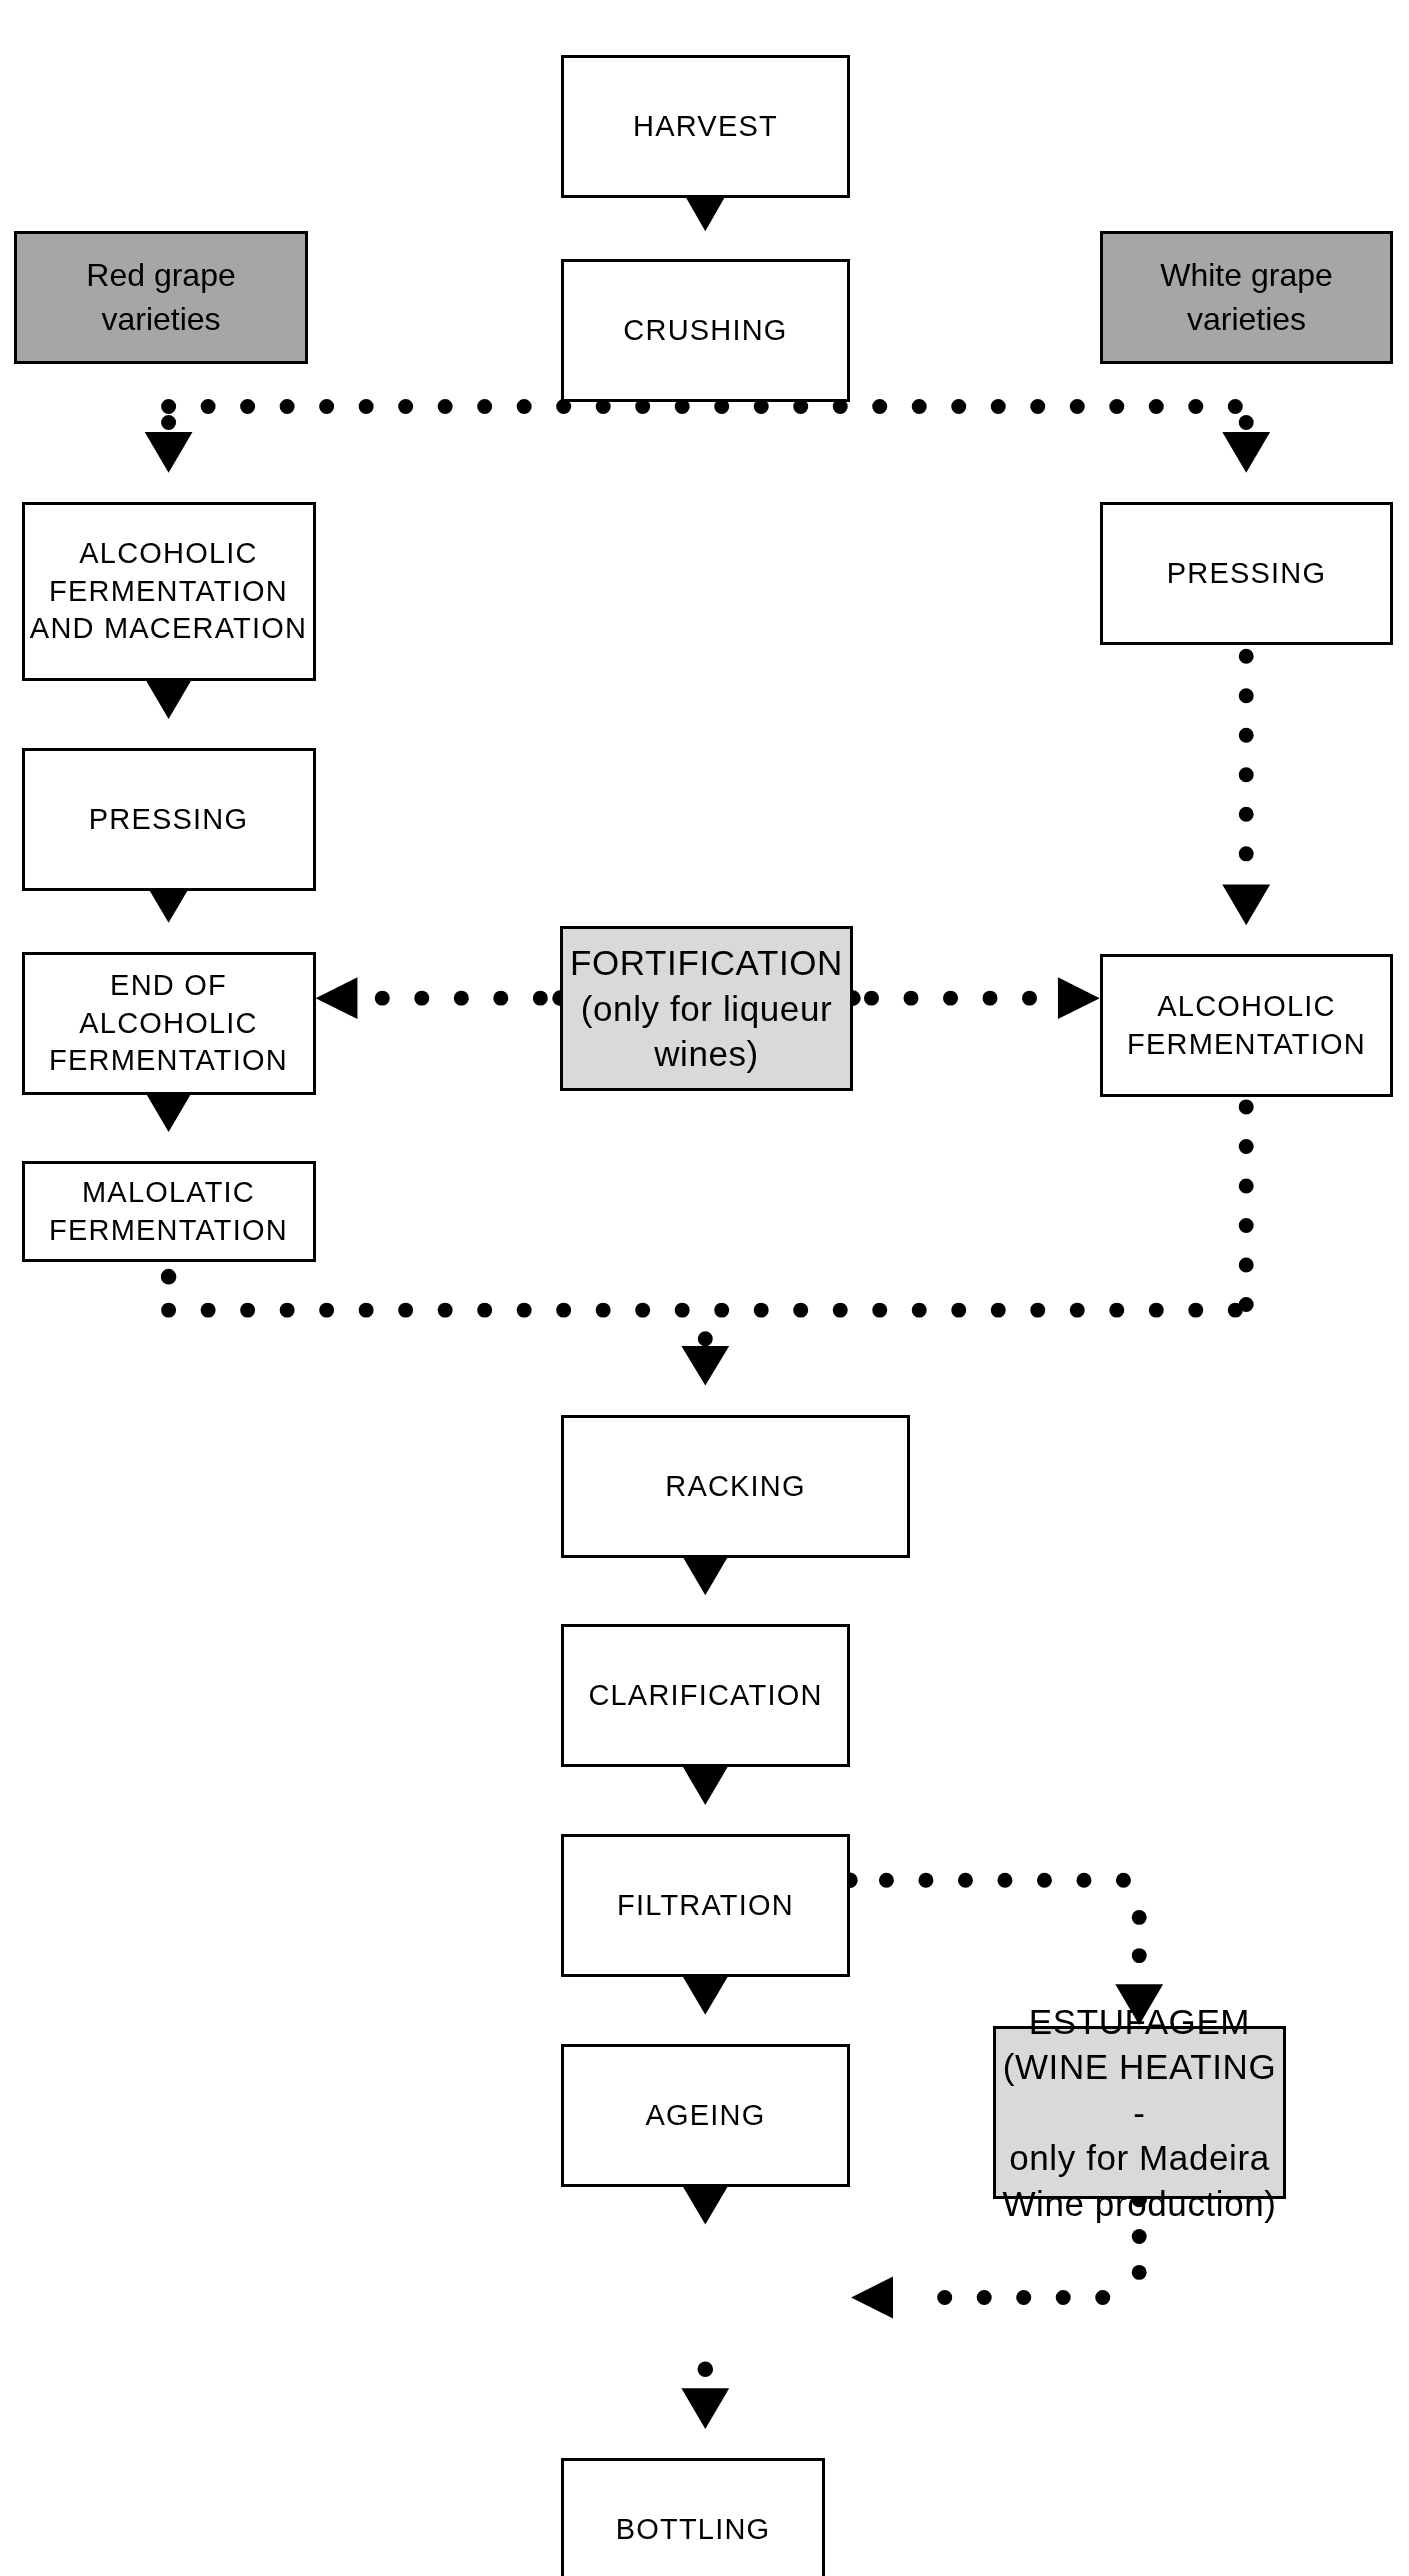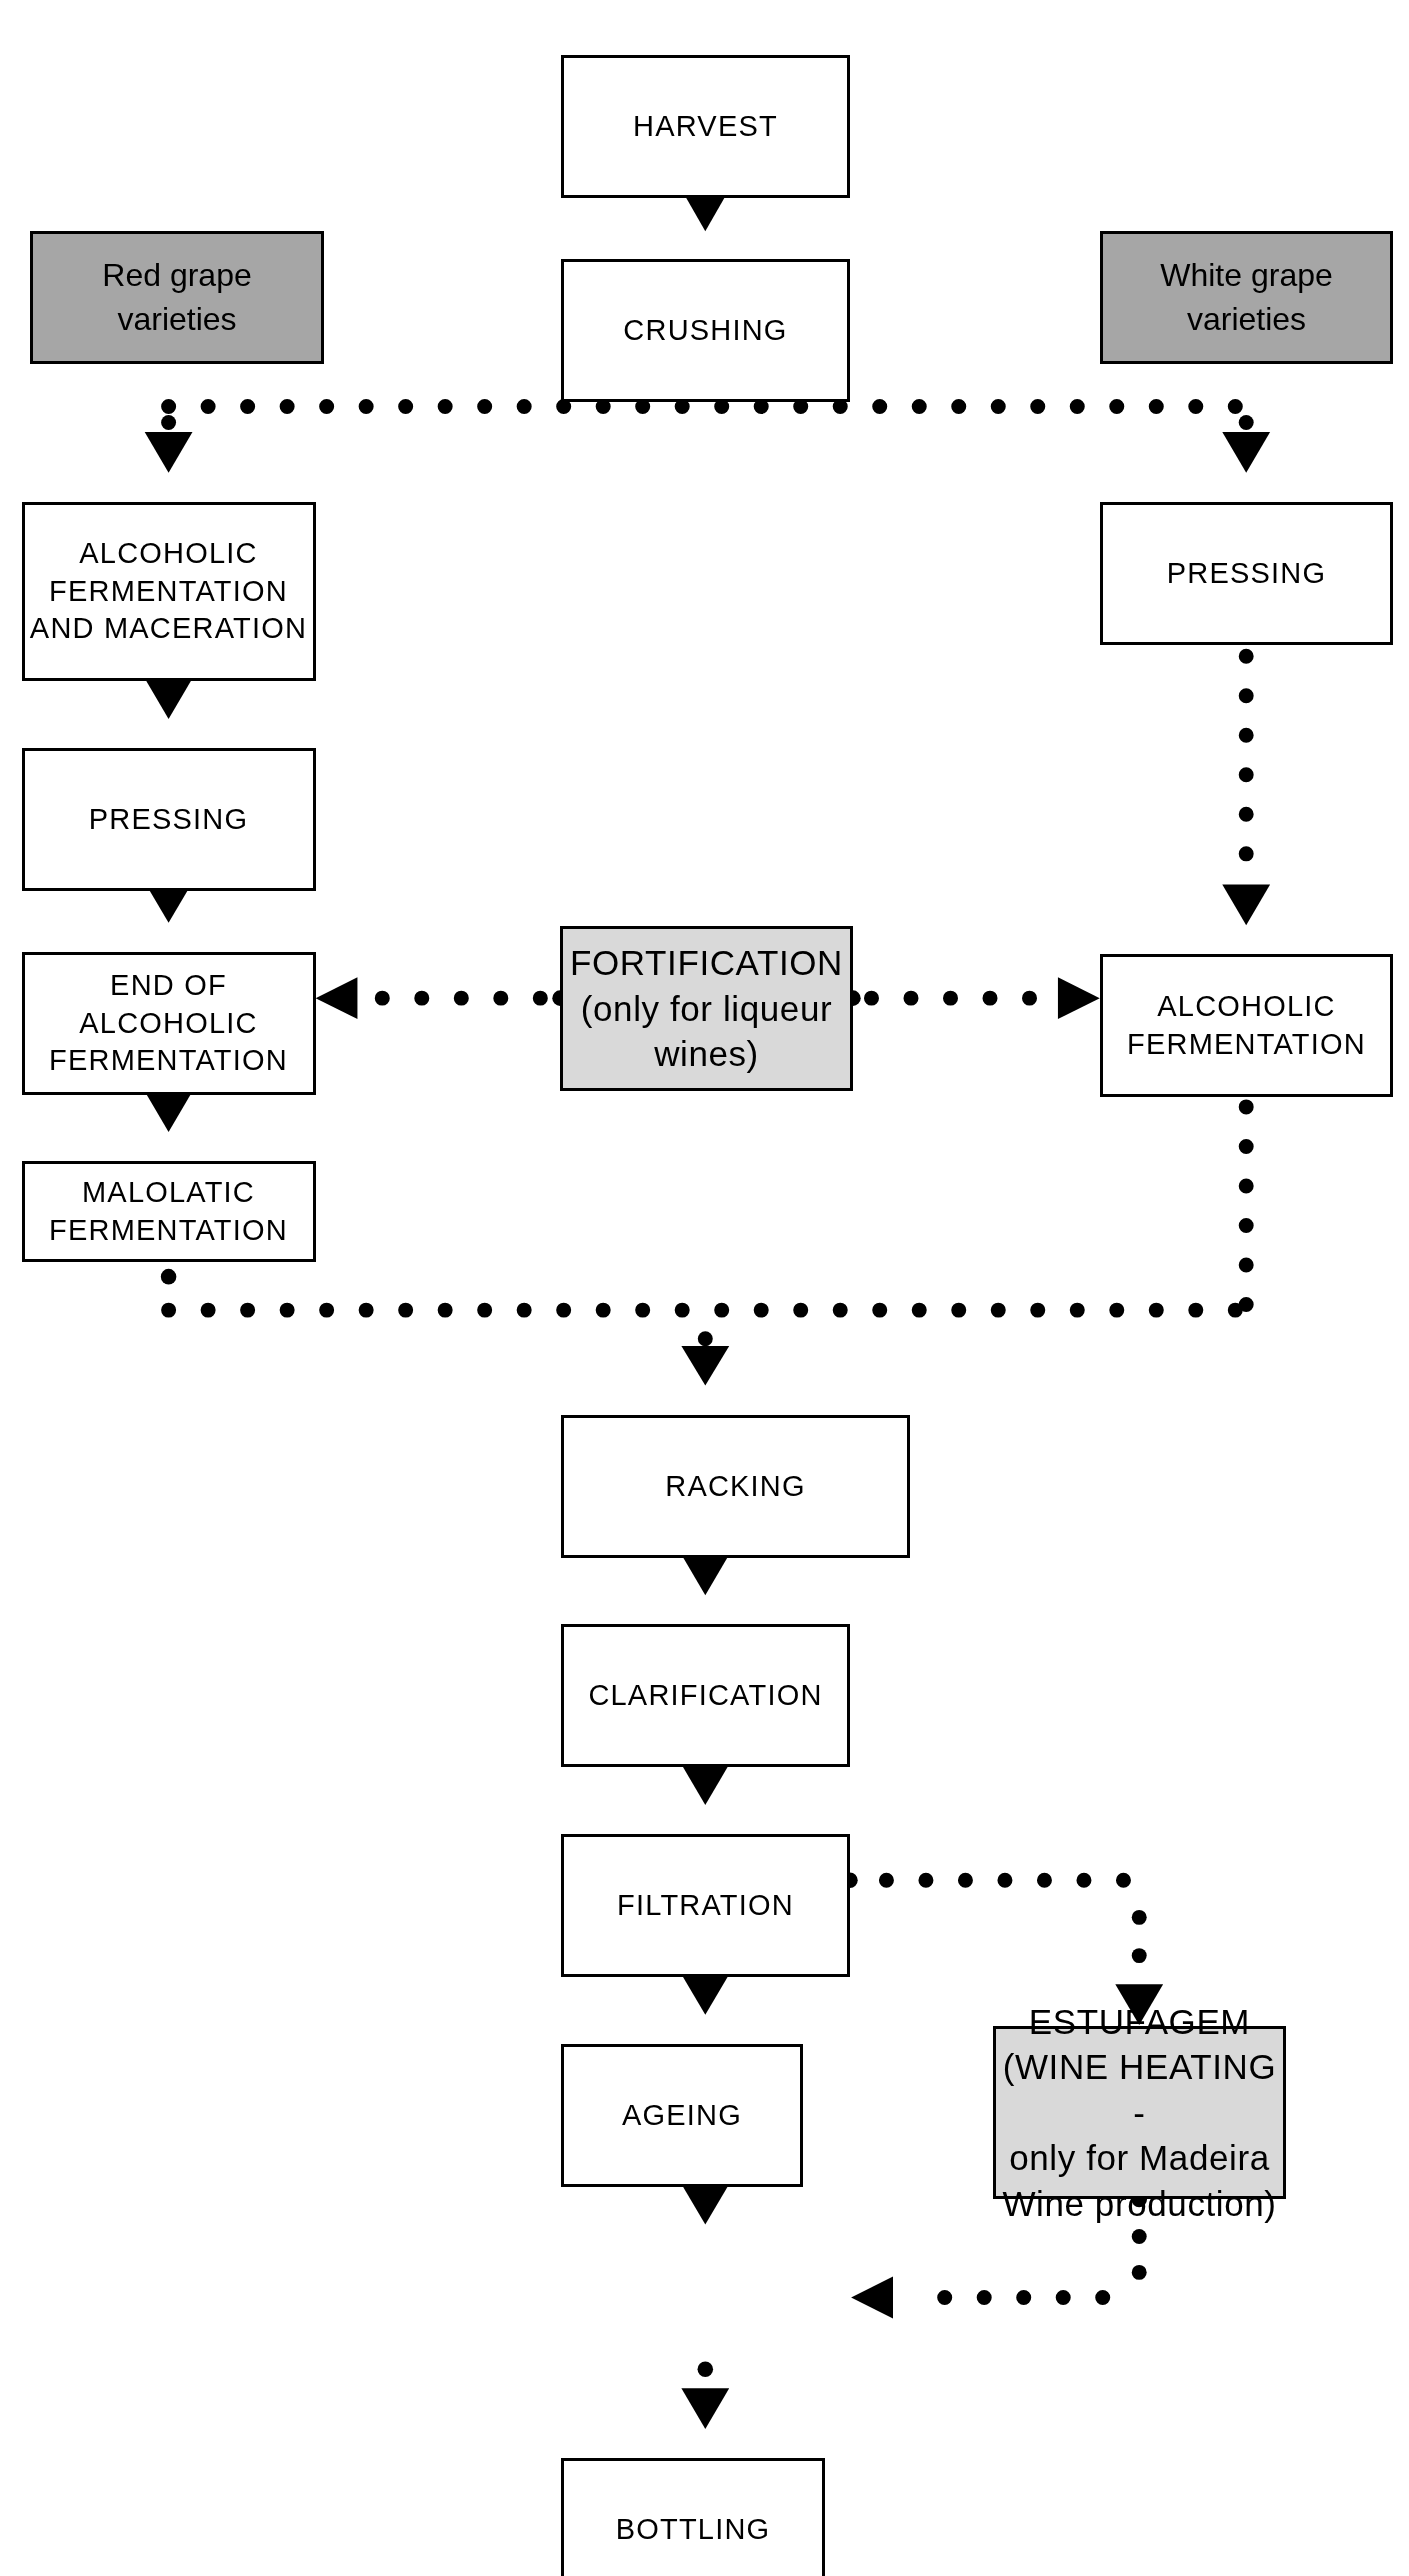--- a/index.html
+++ b/index.html
@@ -142,21 +142,21 @@
       <circle class="dot" cx="1906" cy="3802" r="12.5"></circle>
       <path class="dots" d="M 1845 3844 H 1560"></path>
       <polygon class="tri" points="1494,3809 1494,3879 1424,3844"></polygon>
     </g>
   </svg>
 
   <div class="node process" style="left:561px;top:27px;width:289px;height:143px">
     <span class="label">HARVEST</span>
   </div>
 
-  <div class="node variety" style="left:30px;top:231px;width:294px;height:133px">
+  <div class="node variety" style="left:14px;top:231px;width:294px;height:133px">
     <span class="label">Red grape
 varieties</span>
   </div>
 
   <div class="node process" style="left:561px;top:231px;width:289px;height:143px">
     <span class="label">CRUSHING</span>
   </div>
 
   <div class="node variety" style="left:1100px;top:231px;width:293px;height:133px">
     <span class="label">White grape
@@ -203,21 +203,21 @@
   </div>
 
   <div class="node process" style="left:561px;top:1596px;width:289px;height:143px">
     <span class="label">CLARIFICATION</span>
   </div>
 
   <div class="node process" style="left:561px;top:1806px;width:289px;height:143px">
     <span class="label">FILTRATION</span>
   </div>
 
-  <div class="node process" style="left:561px;top:2016px;width:242px;height:143px">
+  <div class="node process" style="left:561px;top:2016px;width:289px;height:143px">
     <span class="label">AGEING</span>
   </div>
 
   <div class="node conditional" style="left:993px;top:2026px;width:293px;height:173px">
     <span class="label">ESTUFAGEM
 (WINE HEATING -
 only for Madeira
 Wine production)</span>
   </div>
 

